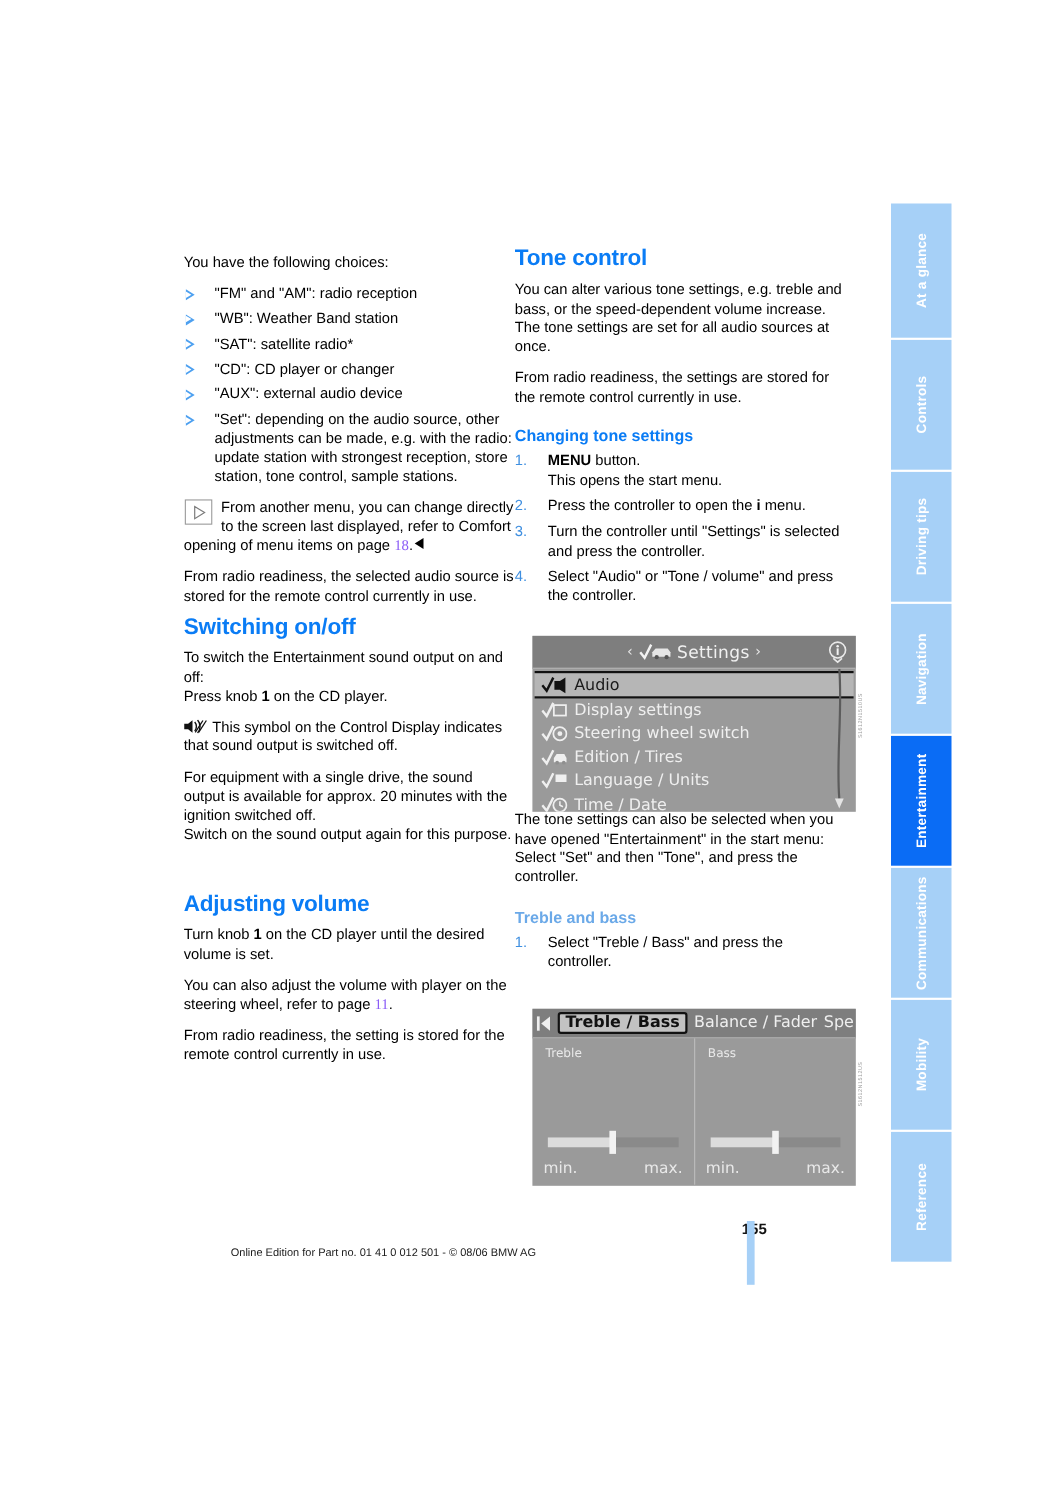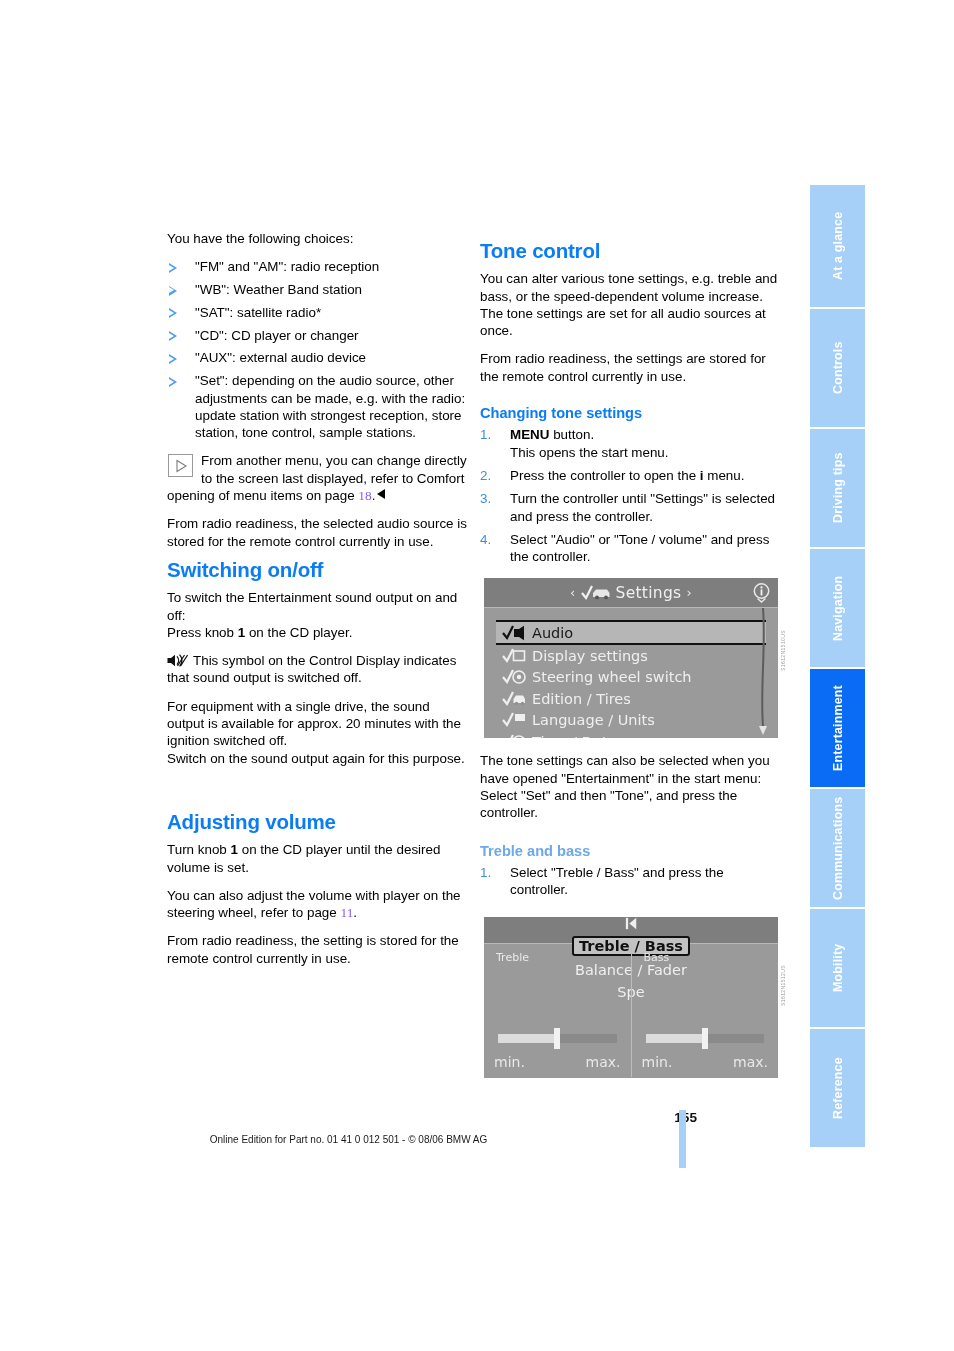--- a/index.html
+++ b/index.html
@@ -10,21 +10,21 @@
     font-family: "Liberation Sans", sans-serif;
     color: #000000;
     position: relative;
     overflow: hidden;
   }
   .page { position:absolute; inset:0; }
 
   
   .col { position:absolute; width: 300px; font-size: 13.4px; line-height: 17.3px; }
   .col-left  { left: 167px; top: 230px; }
-  .col-right { left: 480px; top: 226px; margin-top: 16px; }
+  .col-right { left: 468px; top: 226px; }
 
   h1.sect {
     color:#0a7cf5; font-size:20.5px; font-weight:bold;
     margin: 0 0 11px 0; letter-spacing:-0.2px;
   }
   h2.subsect {
     color:#0a7cf5; font-size:14.6px; font-weight:bold;
     margin: 0 0 4px 0;
   }
   h2.subsect.light { color:#6ba9e8; }
@@ -97,40 +97,40 @@
   }
   .id-bar .title{
     color:#f0f0f0; font-size:15.5px; letter-spacing:.3px;
     display:flex; align-items:center; gap:5px;
   }
   .arrowchar{ color:#e8e8e8; font-size:13px; }
   .info-btn{
     position:absolute; right:5px; top:3px;
     width:23px; height:23px;
   }
-  .id-list{ padding:0; margin:12px; }
+  .id-list{ padding:0; margin:2px; }
   .id-row{
     height:21.5px; display:flex; align-items:center;
     padding-left:6px; color:#efefef; font-size:14.5px;
     gap:6px; position:relative;
   }
   .id-row.sel{
     background:#b6b6b6; color:#1a1a1a;
     border-top:2px solid #111; border-bottom:2px solid #111;
     height:25px;
   }
   .id-ico{ width:24px; height:16px; display:block; flex:0 0 24px; }
   .scroll-line{
     position:absolute; right:10px; top:30px; width:10px; height:128px;
   }
 
   
   .tb-bar{
     height:27px; background:#7e7e7e; display:flex; align-items:center;
-    gap:6px; padding:0 4px; position:relative; border-bottom:1px solid #b9b9b9;flex-direction:column;
+    gap:6px; padding:12px 4px; position:relative; border-bottom:1px solid #b9b9b9;
   }
   .tb-tab{ color:#efefef; font-size:14.5px; white-space:nowrap; }
   .tb-tab.sel{
     color:#111; background:#c2c2c2; border:2px solid #111; border-radius:3px;
     padding:0 5px; font-weight:bold;
   }
   .navarrow{ width:13px;height:15px;display:block;flex:0 0 13px;}
   .tb-body{ display:flex; height:calc(100% - 28px); }
   .tb-half{ flex:1; position:relative; padding:7px 12px; }
   .tb-half + .tb-half{ border-left:1px solid #bdbdbd; }

